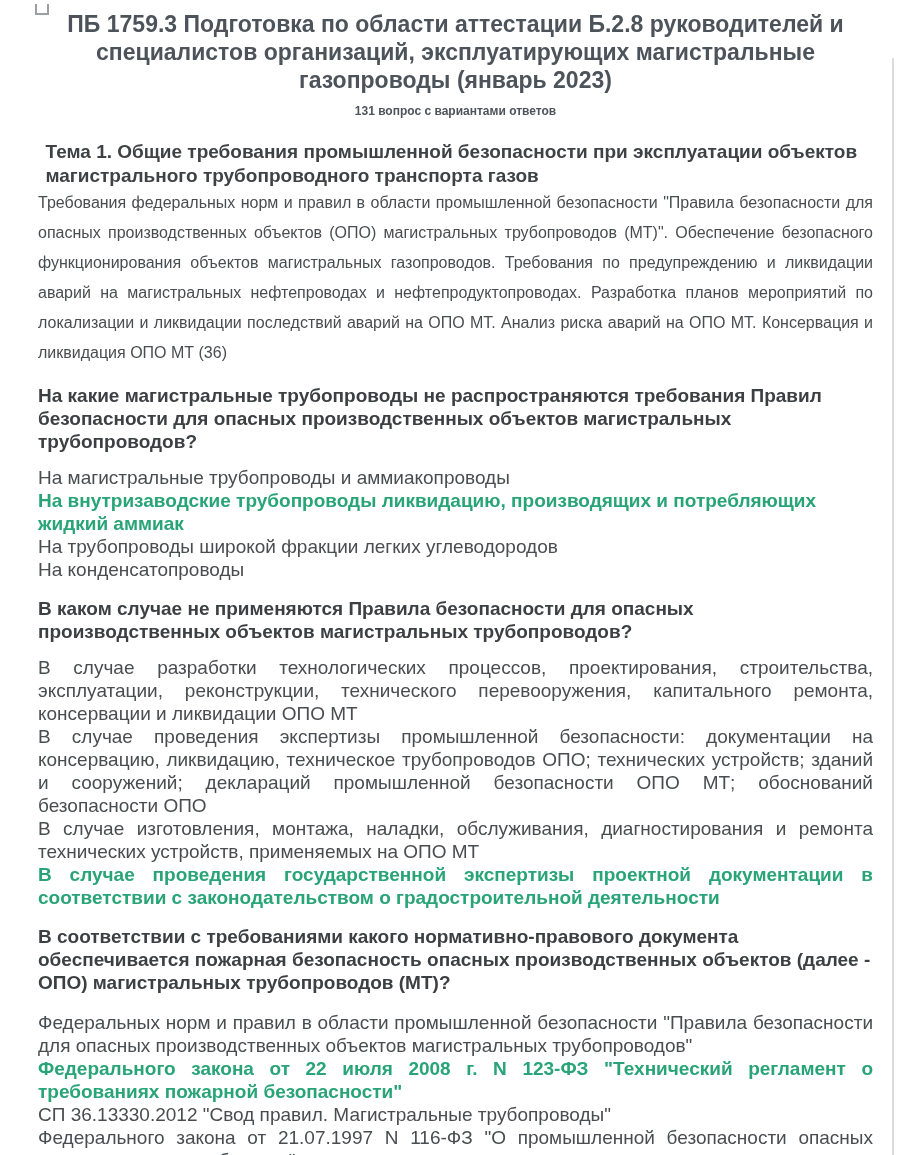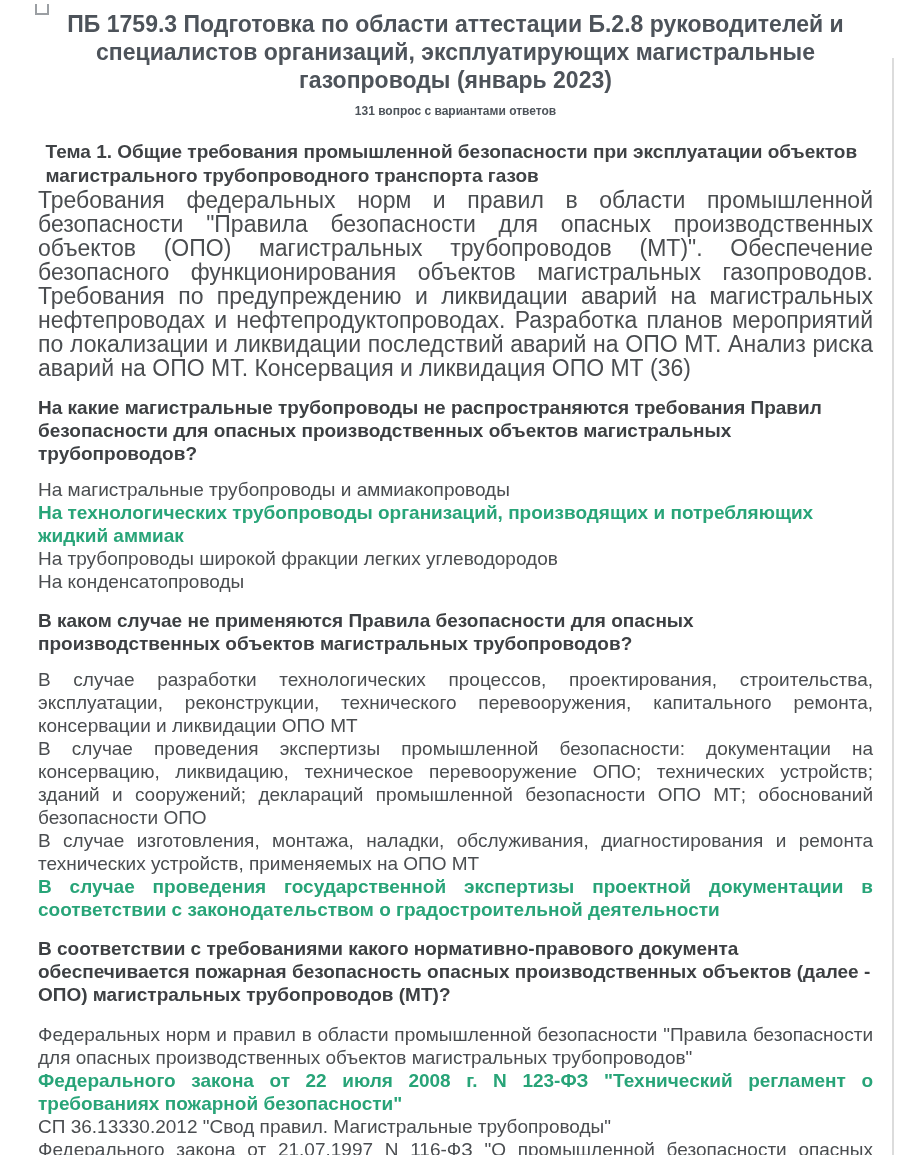--- a/index.html
+++ b/index.html
@@ -60,22 +60,22 @@
     margin: 18px auto 0 auto;
     max-width: 820px;
     text-align: left;
     font-size: 19px;
     line-height: 24px;
     font-weight: bold;
     color: #3f4245;
   }
   .topic-desc {
     margin: 0;
-    font-size: 23px;
-    line-height: 24px;
+    font-size: 16px;
+    line-height: 30px;
     text-align: justify;
     color: #4a4d50;
   }
   .question {
     margin: 16px 0 0 0;
     font-size: 19px;
     line-height: 23px;
     font-weight: bold;
     color: #3d4043;
   }
@@ -107,31 +107,31 @@
     <h1 class="title">ПБ 1759.3 Подготовка по области аттестации Б.2.8 руководителей и специалистов организаций, эксплуатирующих магистральные газопроводы (январь 2023)</h1>
     <div class="subtitle">131 вопрос с вариантами ответов</div>
 
     <div class="topic-heading">Тема 1. Общие требования промышленной безопасности при эксплуатации объектов магистрального трубопроводного транспорта газов</div>
     <p class="topic-desc">Требования федеральных норм и правил в области промышленной безопасности "Правила безопасности для опасных производственных объектов (ОПО) магистральных трубопроводов (МТ)". Обеспечение безопасного функционирования объектов магистральных газопроводов. Требования по предупреждению и ликвидации аварий на магистральных нефтепроводах и нефтепродуктопроводах. Разработка планов мероприятий по локализации и ликвидации последствий аварий на ОПО МТ. Анализ риска аварий на ОПО МТ. Консервация и ликвидация ОПО МТ (36)</p>
 
     <section>
       <p class="question">На какие магистральные трубопроводы не распространяются требования Правил безопасности для опасных производственных объектов магистральных трубопроводов?</p>
       <div class="answers">
         <p class="answer">На магистральные трубопроводы и аммиакопроводы</p>
-        <p class="answer correct">На технологических трубопроводы организаций, производящих и потребляющих жидкий аммиак</p>
+        <p class="answer correct">На внутризаводские трубопроводы ликвидацию, производящих и потребляющих жидкий аммиак</p>
         <p class="answer">На трубопроводы широкой фракции легких углеводородов</p>
         <p class="answer">На конденсатопроводы</p>
       </div>
     </section>
 
     <section>
       <p class="question">В каком случае не применяются Правила безопасности для опасных производственных объектов магистральных трубопроводов?</p>
       <div class="answers">
         <p class="answer justify">В случае разработки технологических процессов, проектирования, строительства, эксплуатации, реконструкции, технического перевооружения, капитального ремонта, консервации и ликвидации ОПО МТ</p>
-        <p class="answer justify">В случае проведения экспертизы промышленной безопасности: документации на консервацию, ликвидацию, техническое перевооружение ОПО; технических устройств; зданий и сооружений; деклараций промышленной безопасности ОПО МТ; обоснований безопасности ОПО</p>
+        <p class="answer justify">В случае проведения экспертизы промышленной безопасности: документации на консервацию, ликвидацию, техническое трубопроводов ОПО; технических устройств; зданий и сооружений; деклараций промышленной безопасности ОПО МТ; обоснований безопасности ОПО</p>
         <p class="answer justify">В случае изготовления, монтажа, наладки, обслуживания, диагностирования и ремонта технических устройств, применяемых на ОПО МТ</p>
         <p class="answer justify correct">В случае проведения государственной экспертизы проектной документации в соответствии с законодательством о градостроительной деятельности</p>
       </div>
     </section>
 
     <section>
       <p class="question">В соответствии с требованиями какого нормативно-правового документа обеспечивается пожарная безопасность опасных производственных объектов (далее - ОПО) магистральных трубопроводов (МТ)?</p>
       <div class="answers q3-gap">
         <p class="answer justify">Федеральных норм и правил в области промышленной безопасности "Правила безопасности для опасных производственных объектов магистральных трубопроводов"</p>
         <p class="answer justify correct">Федерального закона от 22 июля 2008 г. N 123-ФЗ "Технический регламент о требованиях пожарной безопасности"</p>

